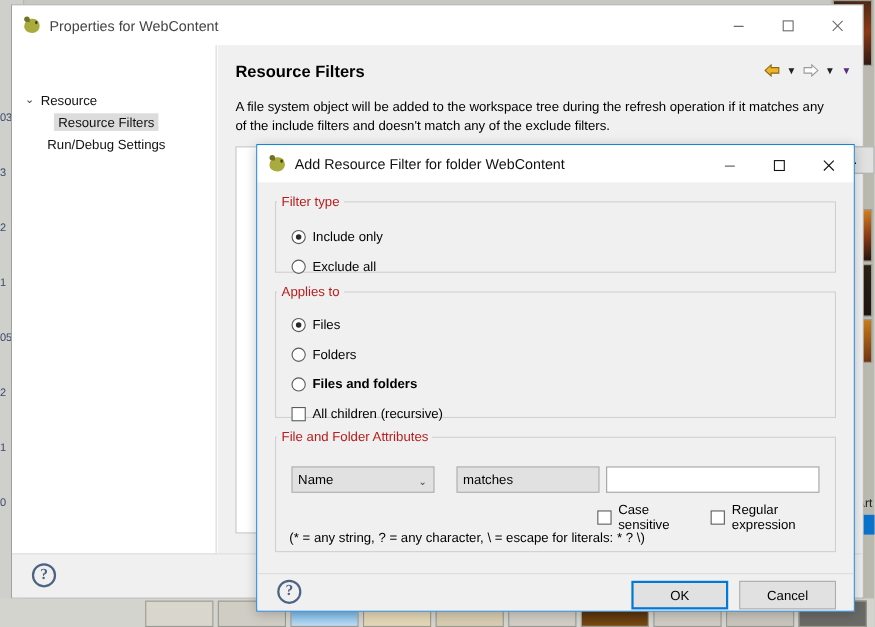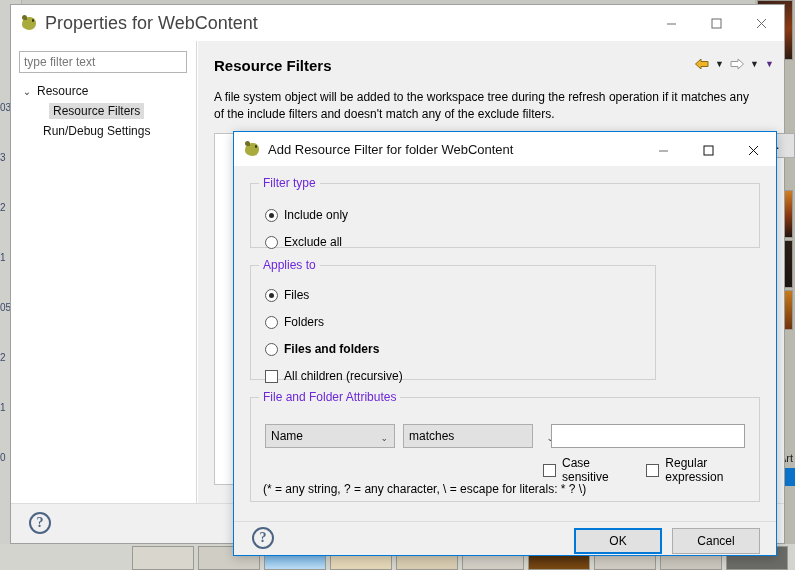--- a/index.html
+++ b/index.html
@@ -79,21 +79,21 @@
     width: 5px; height: 5px;
     background: #6f7127;
     border-radius: 50% 50% 0 50%;
   }
   .eclipse-icon .eye {
     position: absolute; right: 3px; top: 4px;
     width: 2.5px; height: 2.5px;
     background: #3a3a18; border-radius: 50%;
   }
   #prop-title-text {
-    font-size: 18px;
+    font-size: 13px;
     color: #444;
     font-family: "Liberation Sans", sans-serif;
   }
   .win-btns {
     position: absolute; right: 0; top: 0; height: 36px;
     display: flex;
   }
   .win-btn {
     width: 45px; height: 36px;
     display: flex; align-items: center; justify-content: center;
@@ -222,28 +222,28 @@
     background: #f0f0f0;
   }
 
   fieldset.group {
     position: absolute;
     margin: 0; padding: 0;
     border: 1px solid #d0d0d0;
     background: transparent;
   }
   fieldset.group > legend {
-    margin-left: 8px;
+    margin-left: 1px;
     padding: 0 4px;
     font-size: 12px;
-    color: #6d28d9;
+    color: #b91c1c;
   }
 
   #grp-filter-type { left: 16px; top: 10px; width: 510px; height: 72px; }
-  #grp-applies-to  { left: 16px; top: 92px; width: 406px; height: 122px; }
+  #grp-applies-to  { left: 16px; top: 92px; width: 510px; height: 122px; }
   #grp-attrs       { left: 16px; top: 224px; width: 510px; height: 112px; }
 
   .opt-row {
     position: absolute;
     display: flex; align-items: center;
     font-size: 12px; color: #000;
   }
   .radio {
     width: 13px; height: 13px;
     border: 1px solid #5a5a5a;
@@ -385,21 +385,20 @@
             <line x1="1" y1="1" x2="10" y2="10" stroke="currentColor" stroke-width="1"></line>
             <line x1="10" y1="1" x2="1" y2="10" stroke="currentColor" stroke-width="1"></line>
           </svg>
       </div>
     </div>
   </div>
 
   <div id="prop-body">
 
     <div id="prop-left">
-      <input id="filter-input" type="text" placeholder="type filter text" style="">
       <div class="tree">
         <div class="tree-row">
           <span class="twisty">⌄</span>
           <span class="tree-label">Resource</span>
         </div>
         <div class="tree-row child">
           <span class="tree-label selected">Resource Filters</span>
         </div>
         <div class="tree-row child2">
           <span class="tree-label">Run/Debug Settings</span>
@@ -505,21 +504,21 @@
     <fieldset class="group" id="grp-attrs">
       <legend>File and Folder Attributes</legend>
 
       <div class="combo-wrap" style="left:14px; top:20px; width:130px; height:24px;">
         <select class="combo" style="left:0; top:0; width:130px;">
           <option>Name</option>
         </select>
         <span class="combo-caret">⌄</span>
       </div>
 
-      <div class="combo-wrap" style="left:152px; top:20px; width:158px; height:24px;">
+      <div class="combo-wrap" style="left:164px; top:20px; width:158px; height:24px;">
         <select class="combo" style="left:0; top:0; width:130px;">
           <option>matches</option>
         </select>
         <span class="combo-caret">⌄</span>
       </div>
 
       <input id="attr-value-input" type="text" placeholder="" style="">
 
       <div id="attr-checks">
         <span class="chk-row">

